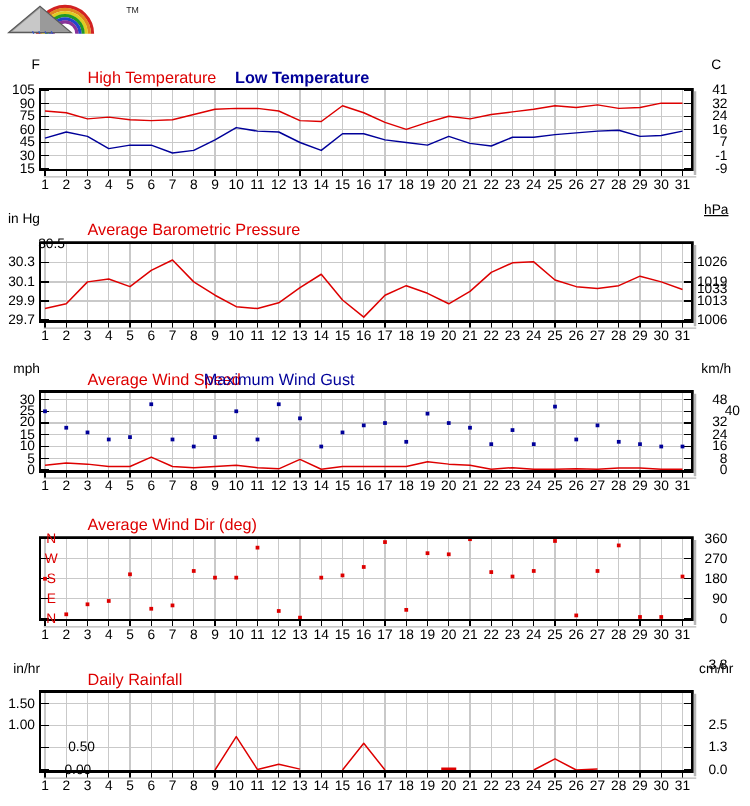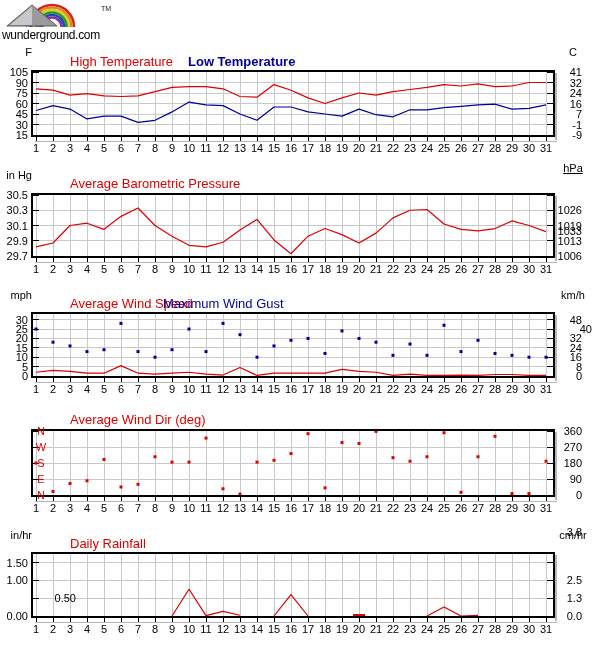--- a/index.html
+++ b/index.html
@@ -43,21 +43,20 @@
       <polygon points="8,23 30,4.5 30,23" fill="#c8c8c8"></polygon>
 
       <g stroke="#3355cc" stroke-width="1">
         <line x1="25" y1="25" x2="24" y2="23"></line>
           <line x1="30" y1="25" x2="29" y2="23"></line>
         <line x1="35" y1="25" x2="34" y2="23"></line>
           <line x1="40" y1="25" x2="39" y2="23"></line>
       </g>
     </svg>
     <div id="logo-tm">TM</div>
-    <div id="logo-brand">wunderground.com</div>
   </div>
   <div id="chart-root">
       <div class="unit unit-l" style="top: 46px;">F</div>
       <div class="unit unit-r" style="top: 46px;">C</div>
       <div class="ptitle" style="left: 70px; top: 55px; color: rgb(221, 0, 0);">High Temperature</div>
       <div class="ptitle" style="left: 188px; top: 55px; color: rgb(0, 0, 153); font-weight: bold;">Low Temperature</div>
       <svg width="524" height="72" class="plot" style="left: 31px; top: 70px;">
         <rect x="0" y="0" width="524" height="67" fill="#ffffff"></rect>
         <g stroke="#c9c9c9" stroke-width="1" shape-rendering="crispEdges">
           <line x1="5" y1="2" x2="5" y2="65"></line>
@@ -281,21 +280,21 @@
           <line x1="464" y1="65" x2="464" y2="69"></line>
           <line x1="481" y1="65" x2="481" y2="69"></line>
           <line x1="498" y1="65" x2="498" y2="69"></line>
           <line x1="515" y1="65" x2="515" y2="69"></line>
         </g>
         <g>
           <polyline points="5,53.84999999999993 22,50.03749999999988 39,32.499999999999865 56,30.212500000000052 73,36.31249999999992 90,23.350000000000065 107,14.962500000000118 124,32.499999999999865 141,43.1749999999999 158,52.32499999999996 175,53.84999999999993 192,49.275000000000034 209,37.07500000000003 226,26.400000000000002 243,46.98749999999995 260,60.71249999999991 277,43.1749999999999 294,35.55000000000007 311,41.649999999999935 328,50.03749999999988 345,40.124999999999964 362,24.875000000000036 379,17.249999999999932 396,16.487500000000082 413,30.9749999999999 430,36.31249999999992 447,37.83749999999988 464,35.55000000000007 481,27.924999999999965 498,32.499999999999865 515,38.6" fill="none" stroke="#dd0000" stroke-width="1.2" stroke-linejoin="round"></polyline>
         </g>
         <rect x="1" y="1" width="522" height="63" fill="none" stroke="#000000" stroke-width="2" shape-rendering="crispEdges"></rect>
       </svg>
-      <div class="ylab ylab-l" style="top: 189px;">30.5</div>
+      <div class="ylab ylab-l" style="top: 189px; margin-left: 24px;">30.5</div>
       <div class="ylab ylab-r" style="top: 189px; margin-top: 36px;">1033</div>
       <div class="ylab ylab-l" style="top: 204.25px;">30.3</div>
       <div class="ylab ylab-r" style="top: 204.25px;">1026</div>
       <div class="ylab ylab-l" style="top: 219.5px;">30.1</div>
       <div class="ylab ylab-r" style="top: 219.5px;">1019</div>
       <div class="ylab ylab-l" style="top: 234.75px;">29.9</div>
       <div class="ylab ylab-r" style="top: 234.75px;">1013</div>
       <div class="ylab ylab-l" style="top: 250px;">29.7</div>
       <div class="ylab ylab-r" style="top: 250px;">1006</div>
       <div class="xlab" style="left: 28px; top: 263px;">1</div>
@@ -757,21 +756,21 @@
           <polyline points="396,64 413,55.0919540229885 430,64 447,63.287356321839084" fill="none" stroke="#dd0000" stroke-width="1.2" stroke-linejoin="round"></polyline>
         </g>
         <rect x="1" y="1" width="522" height="64" fill="none" stroke="#000000" stroke-width="2" shape-rendering="crispEdges"></rect>
       </svg>
       <div class="ylab ylab-l" style="top: 556.552px;">1.50</div>
       <div class="ylab ylab-r" style="top: 526px;">3.8</div>
       <div class="ylab ylab-l" style="top: 574.368px;">1.00</div>
       <div class="ylab ylab-r" style="top: 574.368px;">2.5</div>
       <div class="ylab ylab-l" style="top: 592.184px; margin-left: 48px;">0.50</div>
       <div class="ylab ylab-r" style="top: 592.184px;">1.3</div>
-      <div class="ylab ylab-l" style="top: 610px;">0.00</div>
+      <div class="ylab ylab-l" style="top: 610px; padding-left: 45px;">0.00</div>
       <div class="ylab ylab-r" style="top: 610px;">0.0</div>
       <div class="xlab" style="left: 28px; top: 623px;">1</div>
       <div class="xlab" style="left: 45px; top: 623px;">2</div>
       <div class="xlab" style="left: 62px; top: 623px;">3</div>
       <div class="xlab" style="left: 79px; top: 623px;">4</div>
       <div class="xlab" style="left: 96px; top: 623px;">5</div>
       <div class="xlab" style="left: 113px; top: 623px;">6</div>
       <div class="xlab" style="left: 130px; top: 623px;">7</div>
       <div class="xlab" style="left: 147px; top: 623px;">8</div>
       <div class="xlab" style="left: 164px; top: 623px;">9</div>

